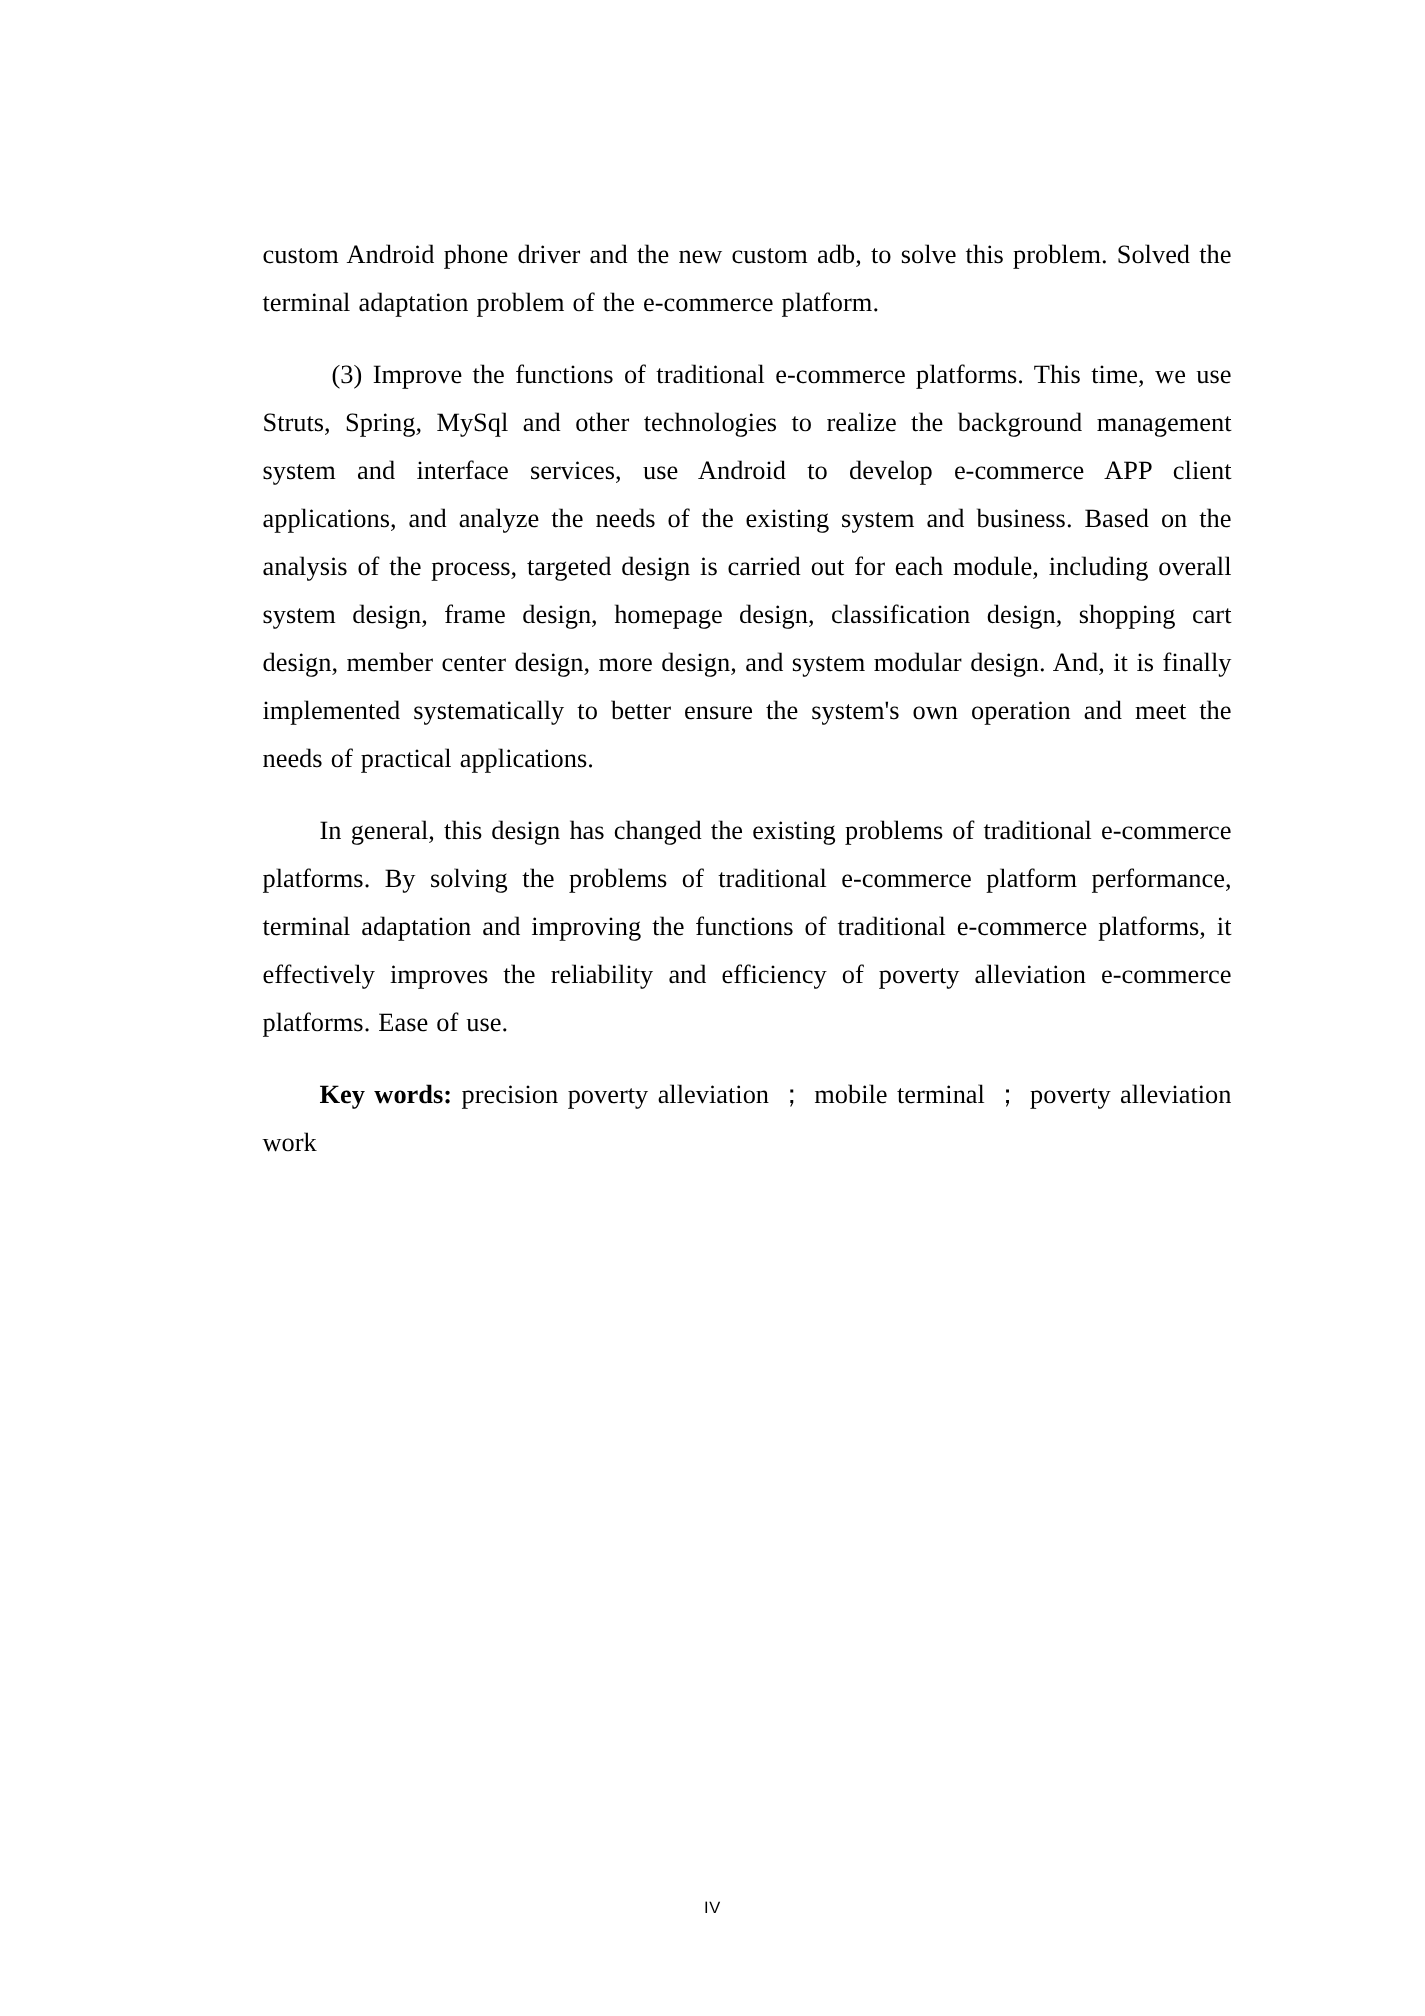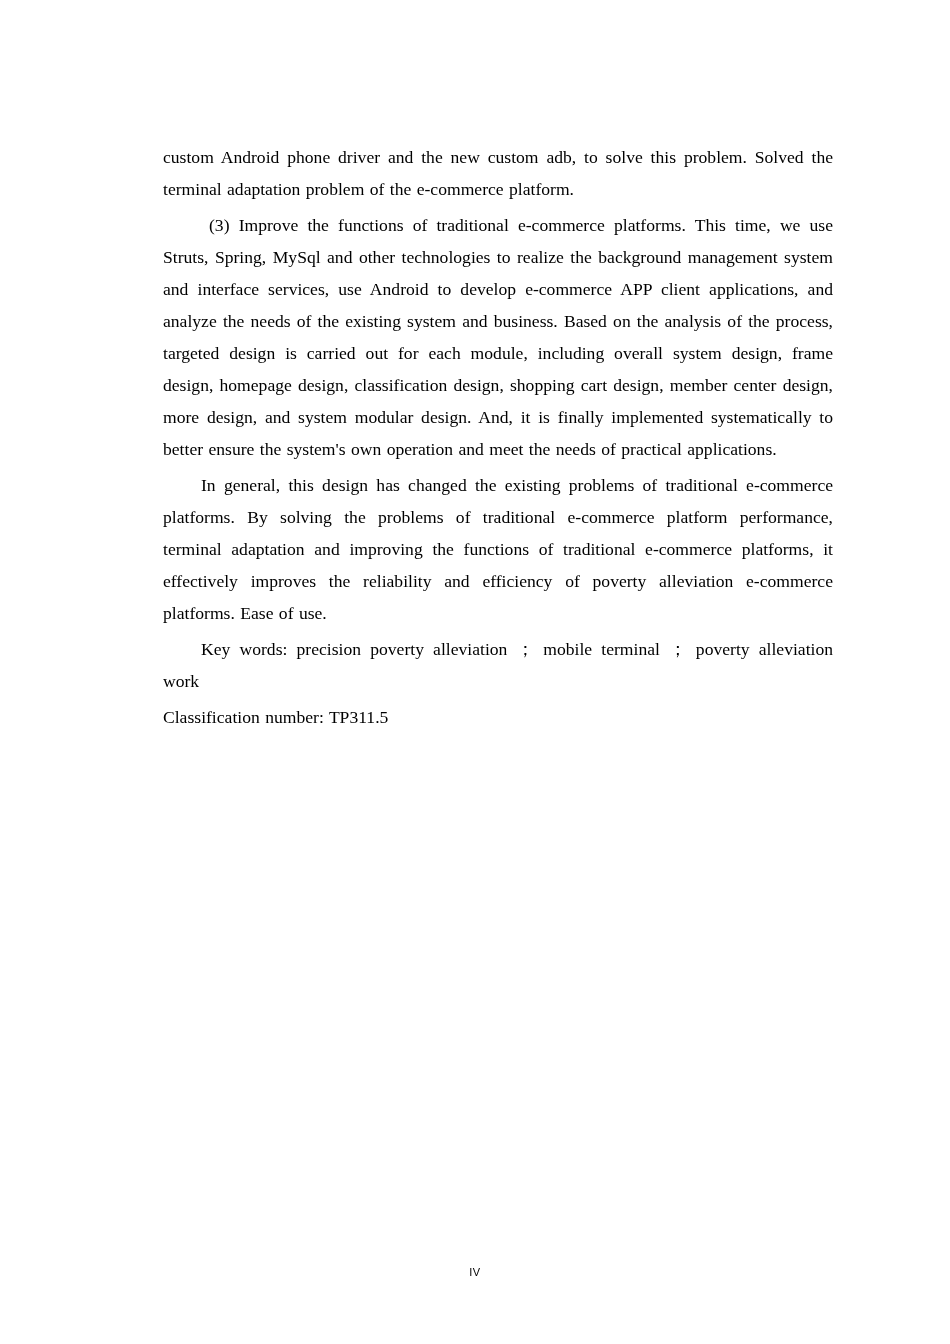--- a/index.html
+++ b/index.html
@@ -16,31 +16,31 @@
     color: #000000;
     overflow: hidden;
   }
   .content {
     position: absolute;
     left: 159px;
     top: 137px;
     width: 678px;
   }
   .para {
-    margin: 4px;
+    margin: 16px;
     font-size: 17.6px;
     line-height: 32px;
     text-align: justify;
     word-spacing: 1px;
   }
   .no-indent { text-indent: 0; }
   .indent { text-indent: 38px; }
   .indent-lg { text-indent: 46px; font-family: Liberation Serif, serif; }
   .para strong {
-    font-weight: normal;
+    font-weight: bold;
   }
   .footer {
     position: absolute;
     bottom: 66px;
     left: 0;
     width: 100%;
     text-align: center;
     font-size: 11px;
     font-family: "Liberation Sans", sans-serif;
     color: #000000;
@@ -58,21 +58,17 @@
 
     <p class="para indent-lg">(3) Improve the functions of traditional e-commerce platforms. This time, we use Struts, Spring, MySql and other technologies to realize the background management system and interface services, use Android to develop e-commerce APP client applications, and analyze the needs of the existing system and business. Based on the analysis of the process, targeted design is carried out for each module, including overall system design, frame design, homepage design, classification design, shopping cart design, member center design, more design, and system modular design. And, it is finally implemented systematically to better ensure the system's own operation and meet the needs of practical applications.</p>
 
     <p class="para indent">In general, this design has changed the existing problems of traditional e-commerce platforms. By solving the problems of traditional e-commerce platform performance, terminal adaptation and improving the functions of traditional e-commerce platforms, it effectively improves the reliability and efficiency of poverty alleviation e-commerce platforms. Ease of use.</p>
 
     <p class="para indent">
       <strong>Key words:</strong>
       <span>precision poverty alleviation ； mobile terminal ； poverty alleviation work</span>
     </p>
 
-    <p class="para no-indent">
-      <strong>Classification number:</strong>
-      <span>TP311.5</span>
-    </p>
 
   </div>
 
   <div class="footer">IV</div>
 </div>
 
 </body></html>

